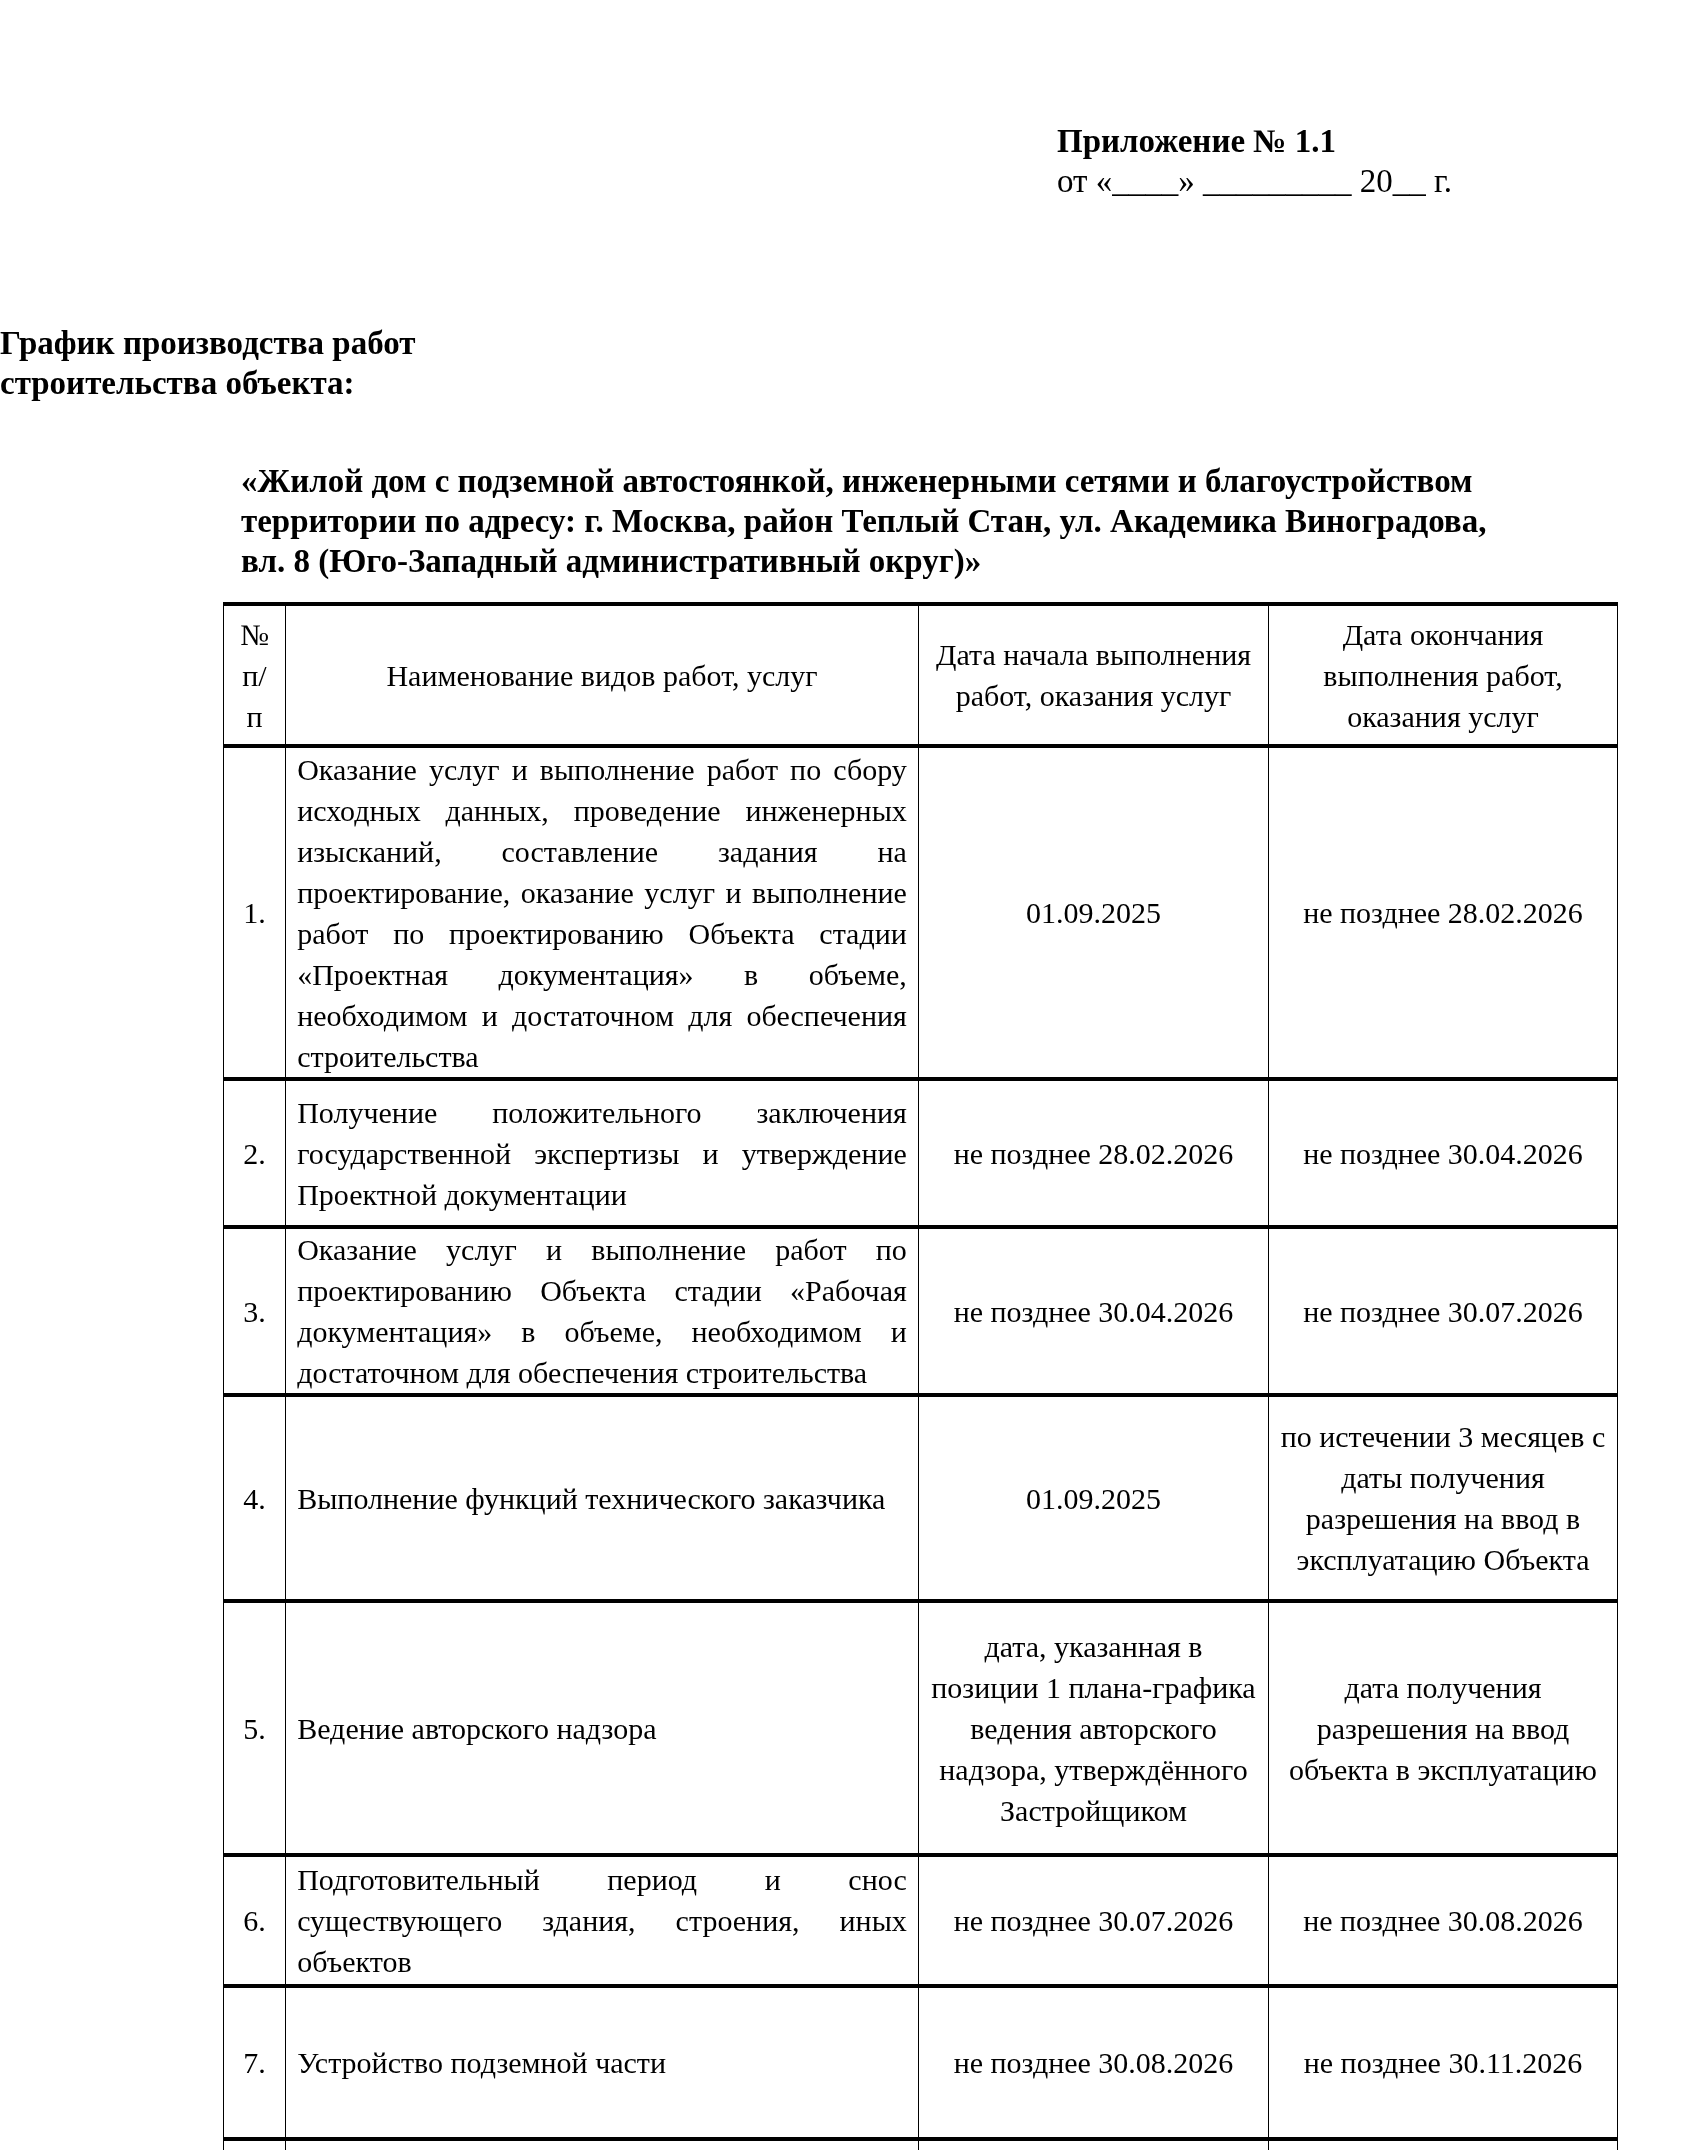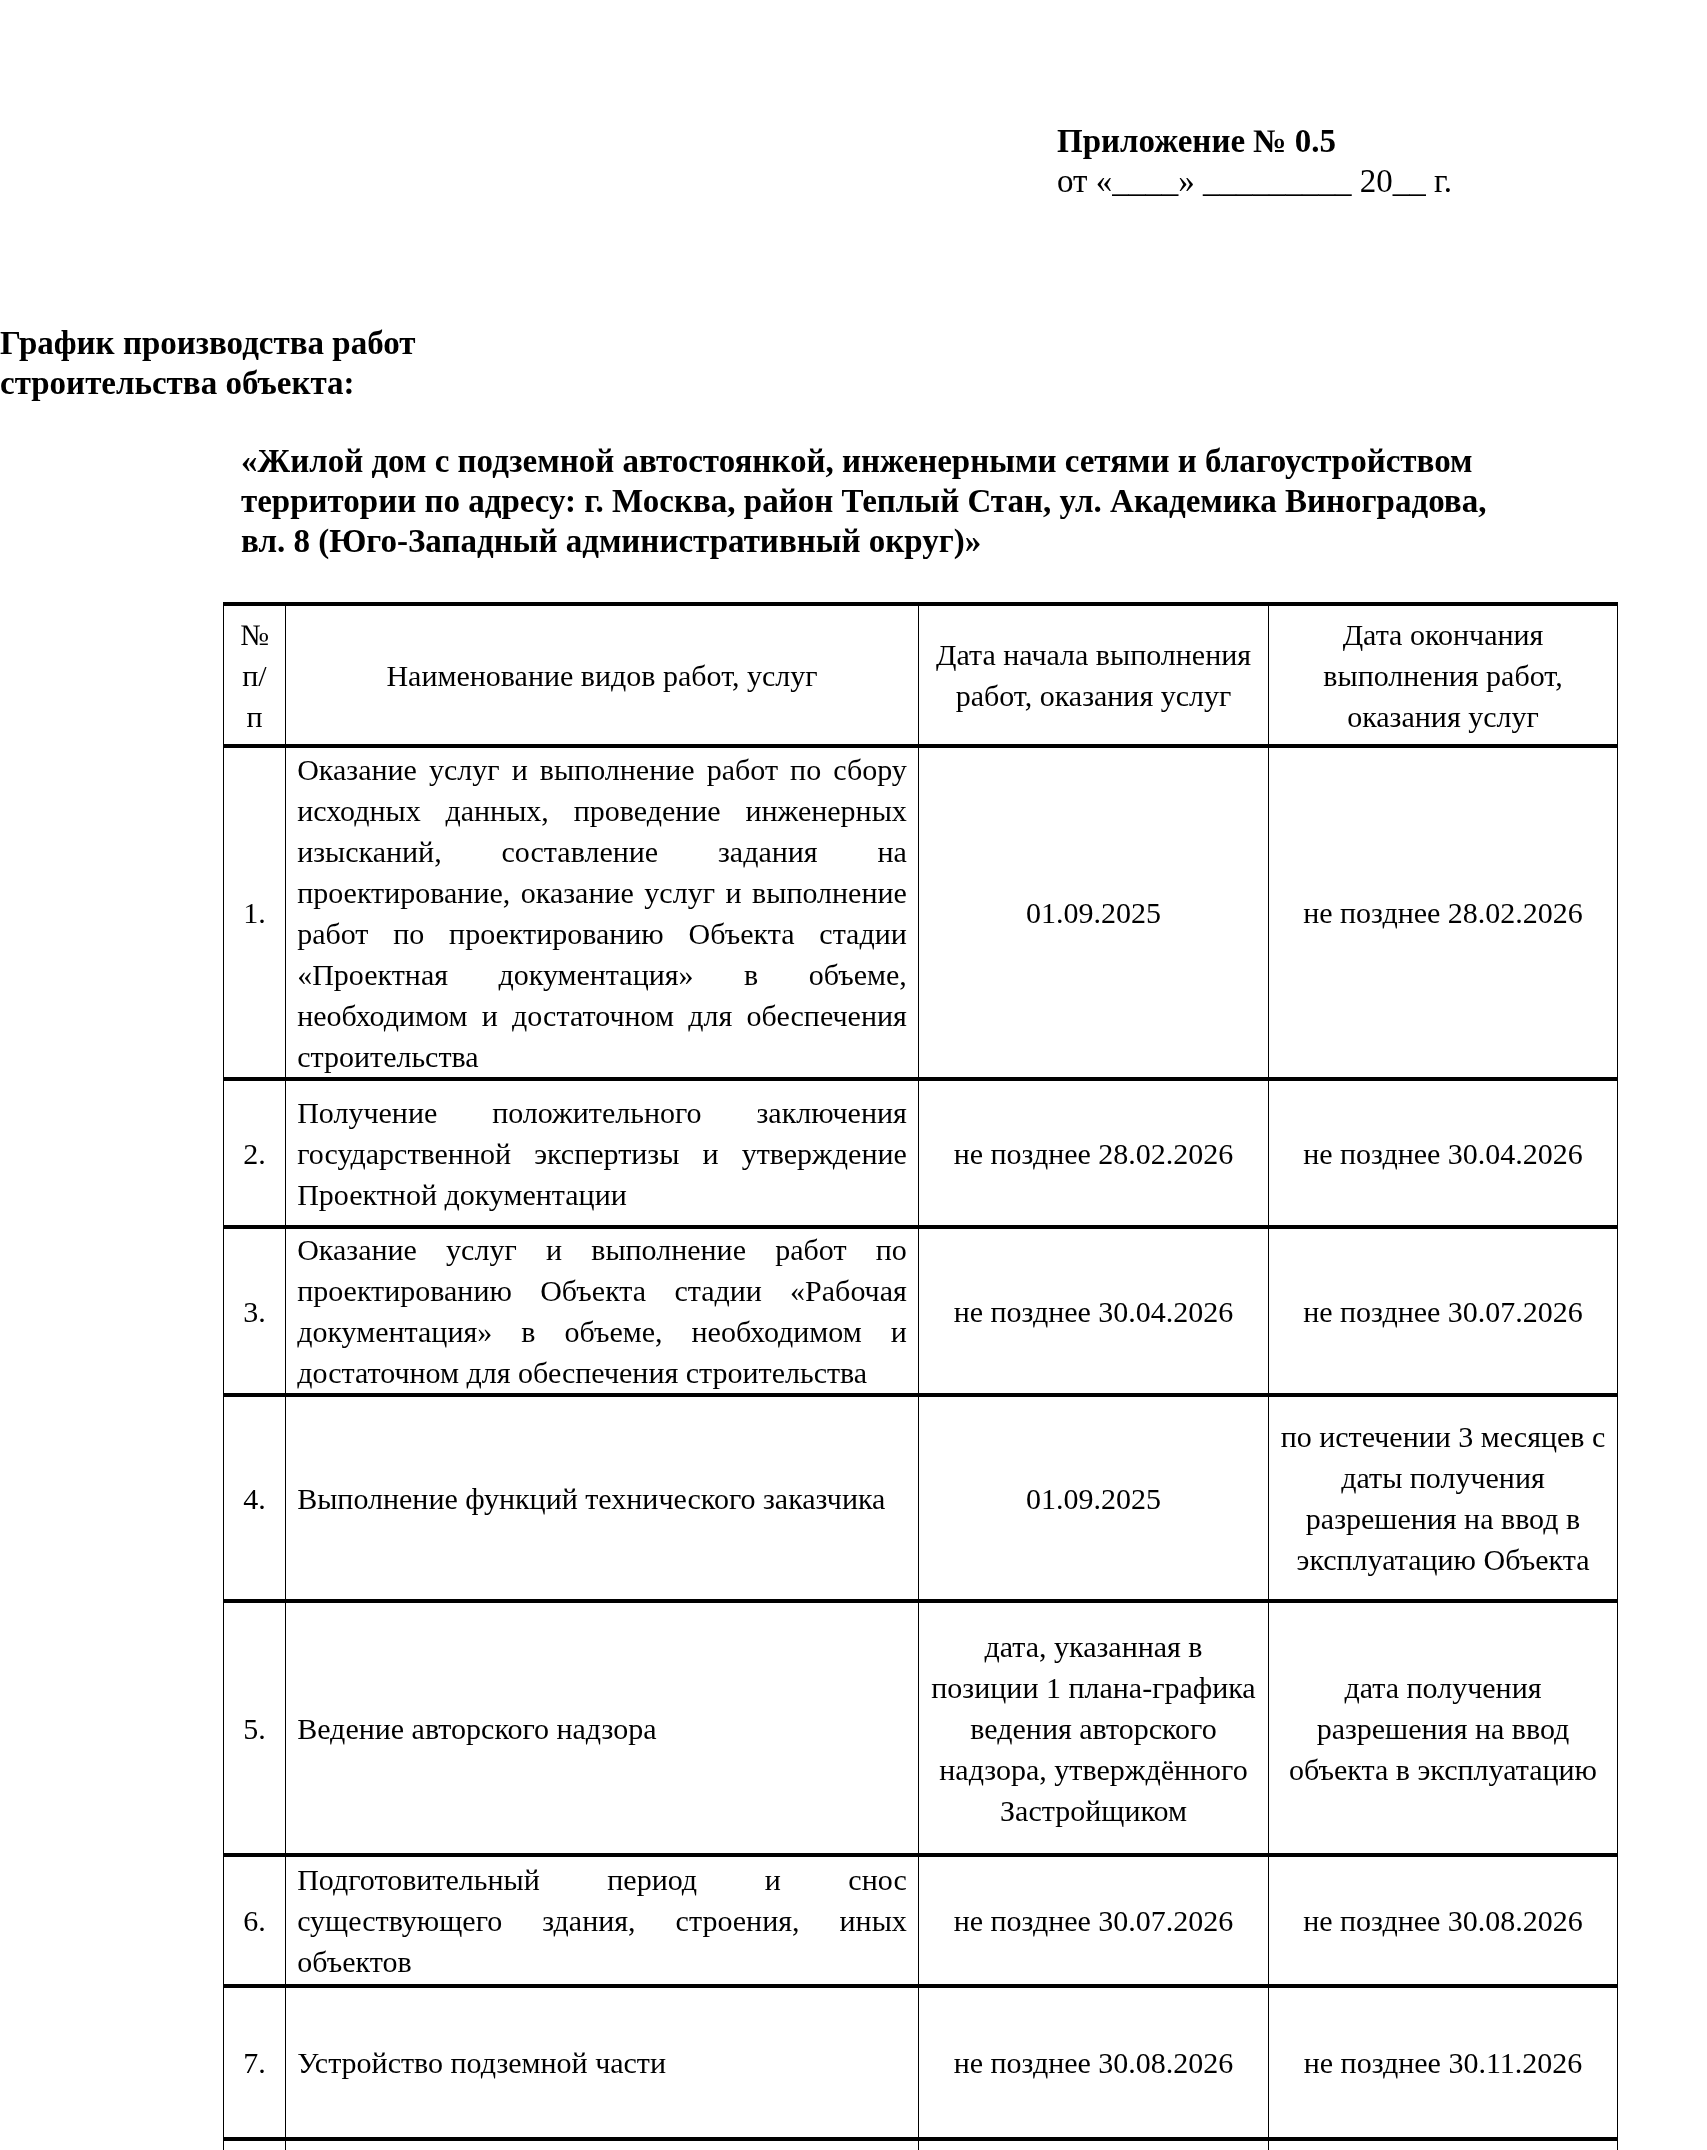--- a/index.html
+++ b/index.html
@@ -13,21 +13,21 @@
     position: absolute; left: 1057px; top: 121px;
     font-size: 33px; line-height: 40px;
   }
   .appendix .bold { font-weight: bold; }
 
   .title {
     position: absolute; left: 0; width: 1707px; text-align: left;
     font-weight: bold; font-size: 33px; line-height: 40px;
   }
   .title1 { top: 323px; }
-  .subject { top: 441px; left: 241px; width: 1376px; }
+  .subject { top: 461px; left: 241px; width: 1376px; }
 
   table.schedule {
     position: absolute; left: 223px; top: 602px;
     width: 1394px; border-collapse: collapse; table-layout: fixed;
     font-size: 30px; line-height: 41px;
   }
   table.schedule td, table.schedule th {
     border: 1.7px solid #000; padding: 0 11.2px; vertical-align: middle;
   }
   table.schedule tr { border-bottom: 4.3px solid #000; }
@@ -36,21 +36,21 @@
   td.num { text-align: center; padding: 0 3.4px; }
   td.name { text-align: justify; text-align-last: left; }
   td.date { text-align: center; padding: 0 5.2px; }
 </style>
 </head>
 <body>
 
 <div class="page">
 
   <div class="appendix">
-    <div class="bold">Приложение № 0.5</div>
+    <div class="bold">Приложение № 1.1</div>
     <div>от «____» _________ 20__ г.</div>
   </div>
 
   <div class="title title1">
     <div>График производства работ</div>
     <div>строительства объекта:</div>
   </div>
 
   <div class="title subject">
     <div>«Жилой дом с подземной автостоянкой, инженерными сетями и благоустройством</div>

